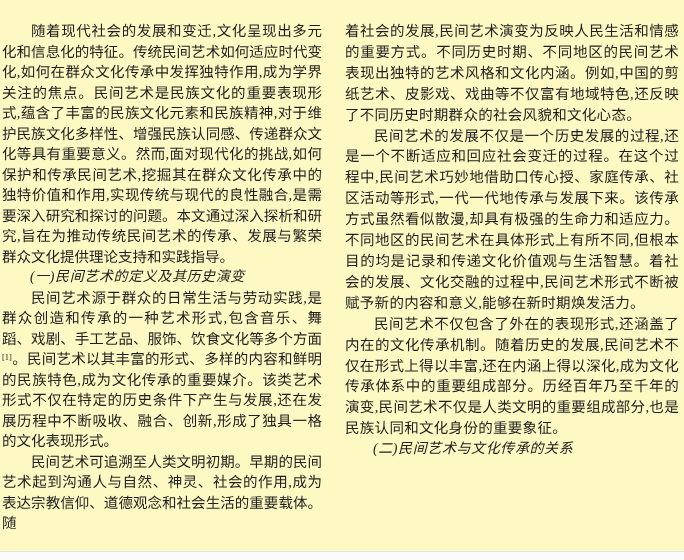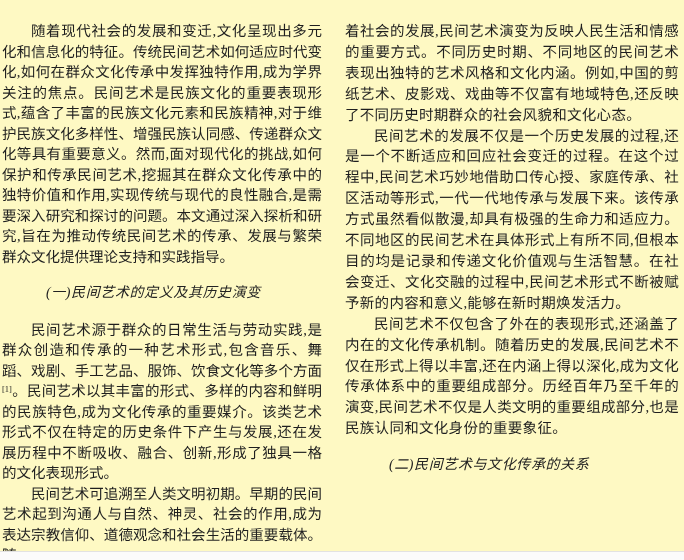--- a/index.html
+++ b/index.html
@@ -51,21 +51,21 @@
     font-family: "Liberation Sans", "DejaVu Sans", sans-serif;
     font-weight: 700;
     font-size: 14.2px;
     color: #000000;
     text-indent: 2em;
     text-align: left;
     margin: 5px 0 6px 0;
     letter-spacing: 0.4px;
   }
   .h2 {
-    margin: 16px;
+    margin: 0;
     font-style: italic;
     text-indent: 2em;
     font-size: 14px;
     color: #222222;
     letter-spacing: 0.6px;
   }
   sup.cite {
     font-size: 8.5px;
     line-height: 0;
     letter-spacing: 0;
@@ -87,19 +87,19 @@
 <div class="page" style="background: #fef9c3; color: rgb(31, 31, 31);">
   <div class="content">
     <div class="column column-left">
         <p class="para ind">随着现代社会的发展和变迁,文化呈现出多元化和信息化的特征。传统民间艺术如何适应时代变化,如何在群众文化传承中发挥独特作用,成为学界关注的焦点。民间艺术是民族文化的重要表现形式,蕴含了丰富的民族文化元素和民族精神,对于维护民族文化多样性、增强民族认同感、传递群众文化等具有重要意义。然而,面对现代化的挑战,如何保护和传承民间艺术,挖掘其在群众文化传承中的独特价值和作用,实现传统与现代的良性融合,是需要深入研究和探讨的问题。本文通过深入探析和研究,旨在为推动传统民间艺术的传承、发展与繁荣群众文化提供理论支持和实践指导。</p>
         <div class="h2">(一)民间艺术的定义及其历史演变</div>
         <p class="para ind">民间艺术源于群众的日常生活与劳动实践,是群众创造和传承的一种艺术形式,包含音乐、舞蹈、戏剧、手工艺品、服饰、饮食文化等多个方面<sup class="cite">[1]</sup>。民间艺术以其丰富的形式、多样的内容和鲜明的民族特色,成为文化传承的重要媒介。该类艺术形式不仅在特定的历史条件下产生与发展,还在发展历程中不断吸收、融合、创新,形成了独具一格的文化表现形式。</p>
         <p class="para ind">民间艺术可追溯至人类文明初期。早期的民间艺术起到沟通人与自然、神灵、社会的作用,成为表达宗教信仰、道德观念和社会生活的重要载体。随</p>
       </div>
     <div class="column column-right">
         <p class="para">着社会的发展,民间艺术演变为反映人民生活和情感的重要方式。不同历史时期、不同地区的民间艺术表现出独特的艺术风格和文化内涵。例如,中国的剪纸艺术、皮影戏、戏曲等不仅富有地域特色,还反映了不同历史时期群众的社会风貌和文化心态。</p>
-        <p class="para ind">民间艺术的发展不仅是一个历史发展的过程,还是一个不断适应和回应社会变迁的过程。在这个过程中,民间艺术巧妙地借助口传心授、家庭传承、社区活动等形式,一代一代地传承与发展下来。该传承方式虽然看似散漫,却具有极强的生命力和适应力。不同地区的民间艺术在具体形式上有所不同,但根本目的均是记录和传递文化价值观与生活智慧。在社会变迁、文化交融的过程中,民间艺术形式不断被赋予新的内容和意义,能够在新时期焕发活力。</p>
+        <p class="para ind">民间艺术的发展不仅是一个历史发展的过程,还是一个不断适应和回应社会变迁的过程。在这个过程中,民间艺术巧妙地借助口传心授、家庭传承、社区活动等形式,一代一代地传承与发展下来。该传承方式虽然看似散漫,却具有极强的生命力和适应力。不同地区的民间艺术在具体形式上有所不同,但根本目的均是记录和传递文化价值观与生活智慧。着社会的发展、文化交融的过程中,民间艺术形式不断被赋予新的内容和意义,能够在新时期焕发活力。</p>
         <p class="para ind">民间艺术不仅包含了外在的表现形式,还涵盖了内在的文化传承机制。随着历史的发展,民间艺术不仅在形式上得以丰富,还在内涵上得以深化,成为文化传承体系中的重要组成部分。历经百年乃至千年的演变,民间艺术不仅是人类文明的重要组成部分,也是民族认同和文化身份的重要象征。</p>
         <div class="h2">(二)民间艺术与文化传承的关系</div>
       </div>
   </div>
   <div class="page-bottom-edge" style="background: rgb(251, 251, 251); border-top-color: rgb(226, 226, 226);"></div>
 </div>
 
 </body></html>

